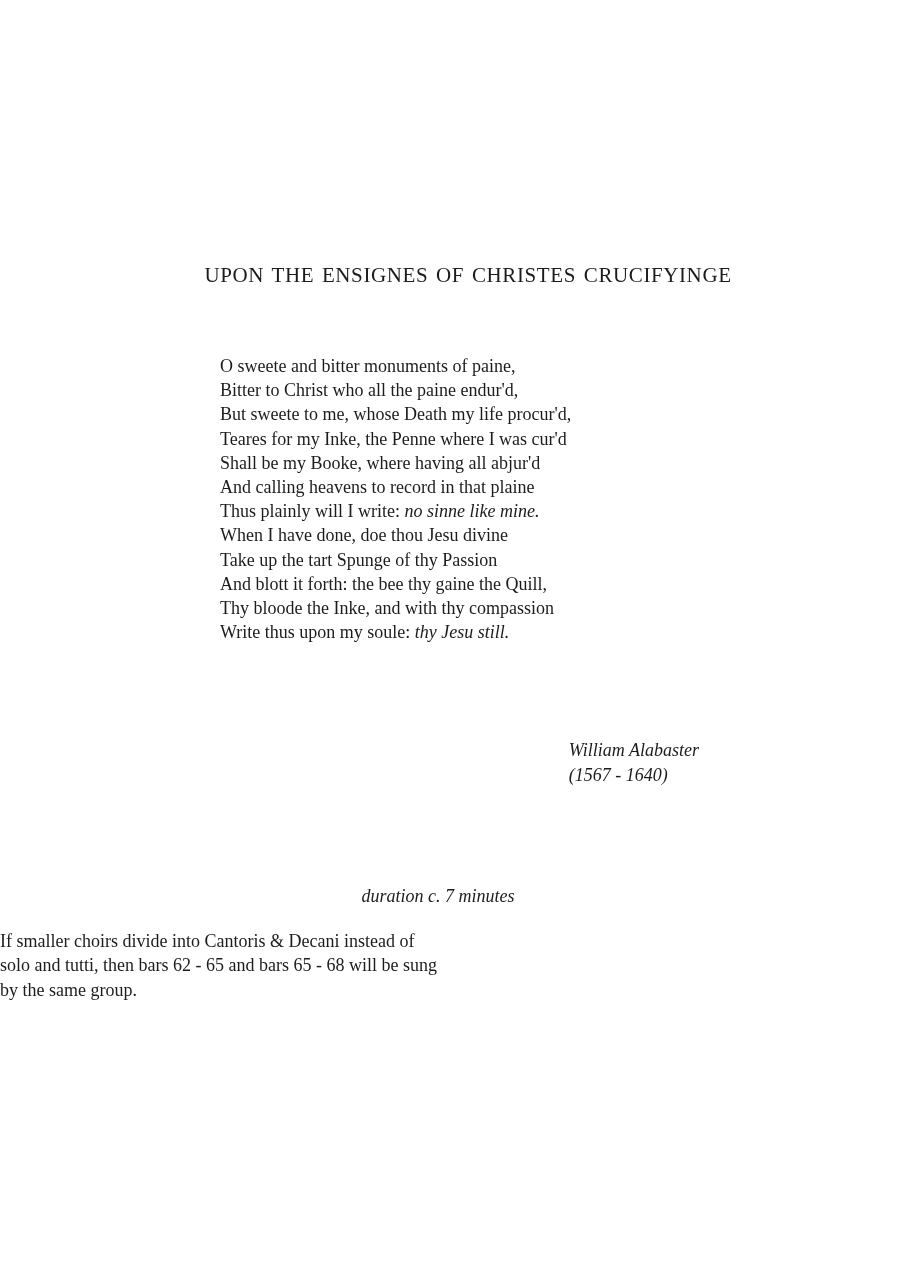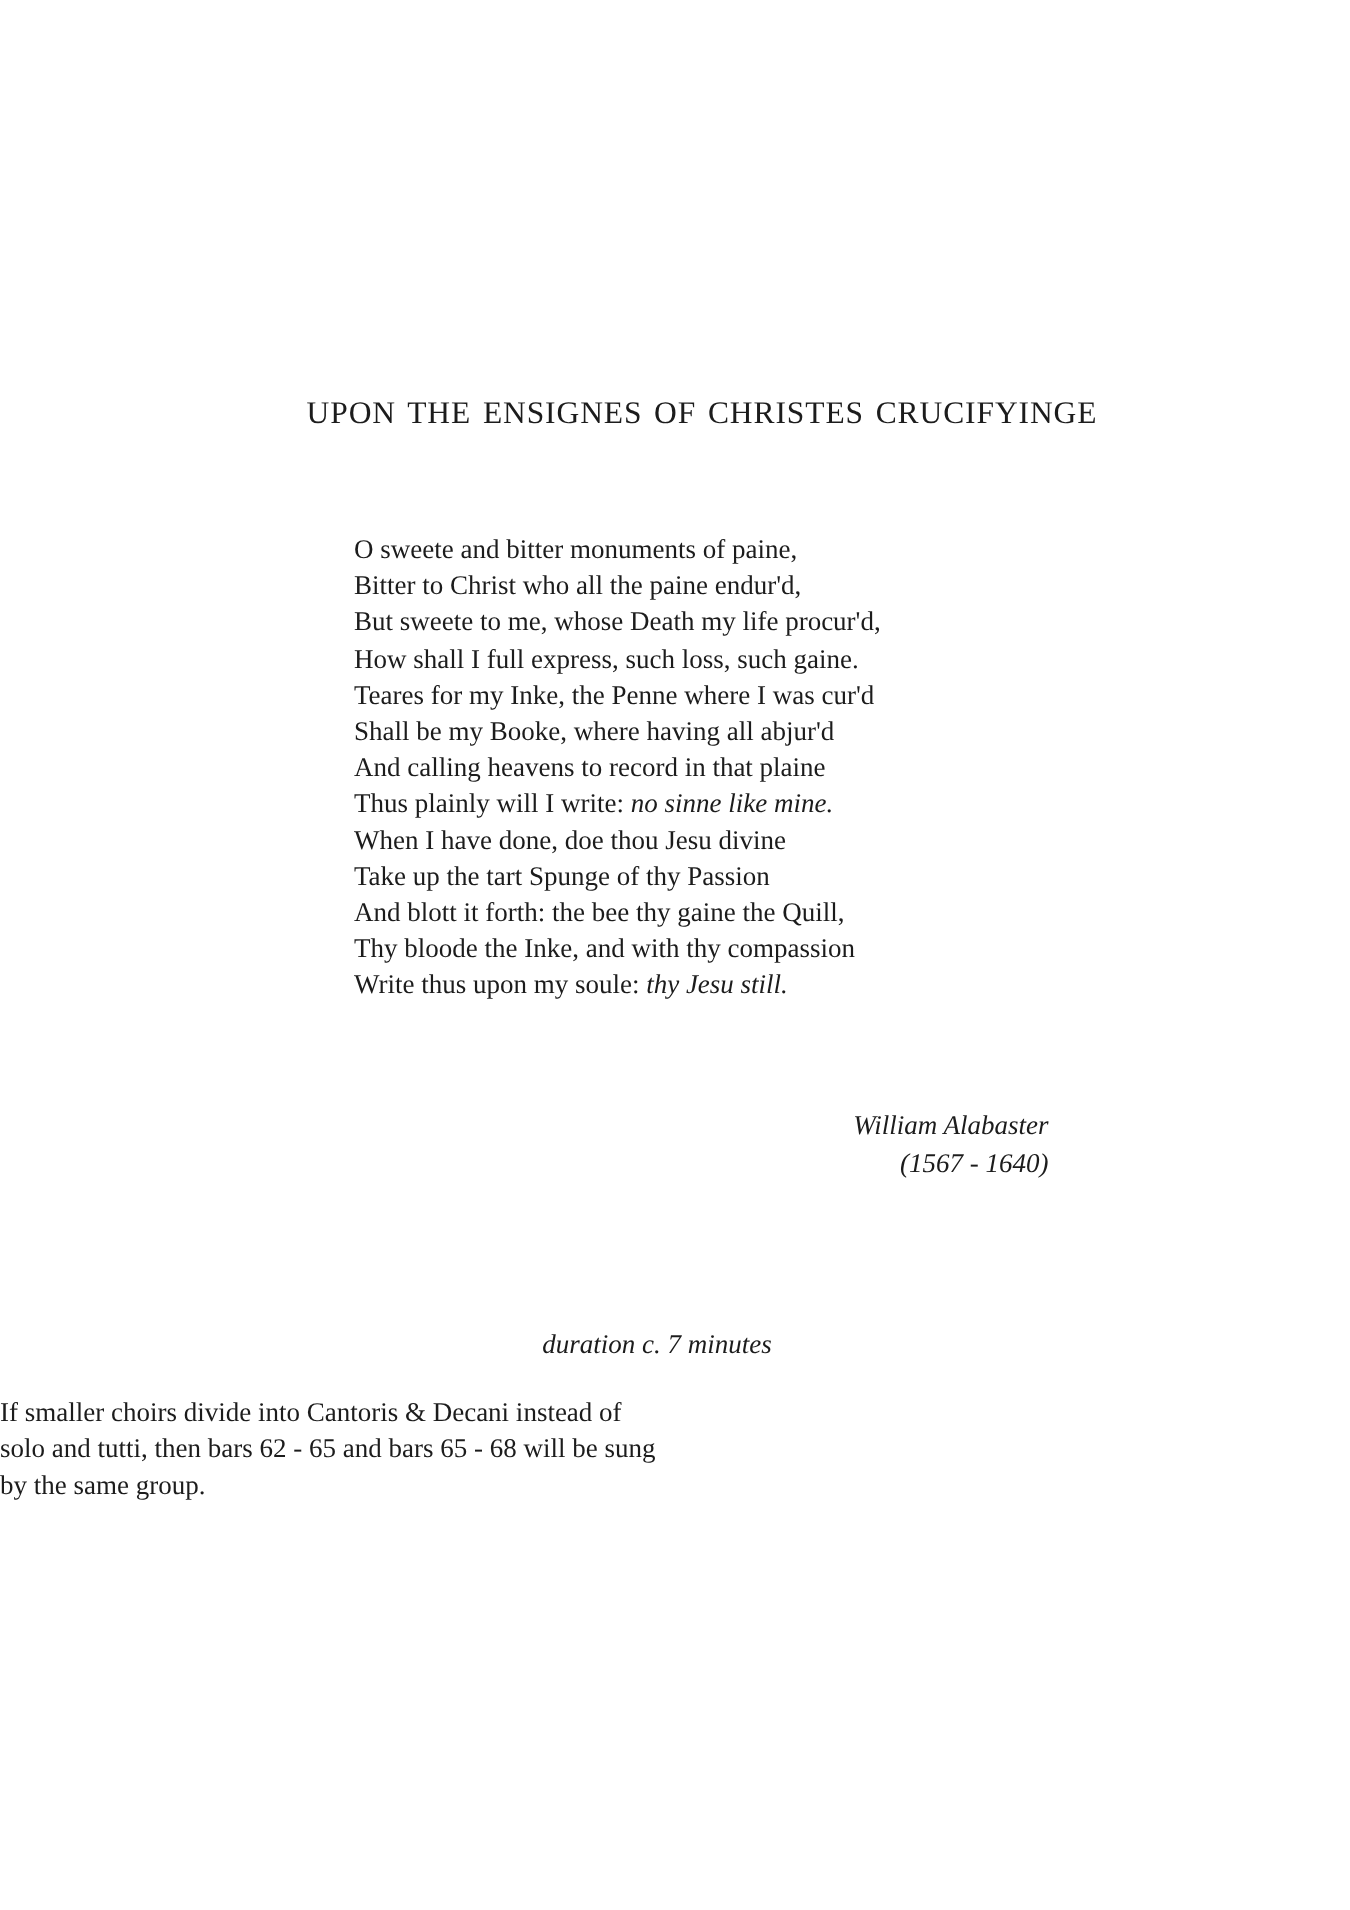--- a/index.html
+++ b/index.html
@@ -25,33 +25,32 @@
     text-align: center;
     transform: translateX(18px);
     font-size: 21px;
     letter-spacing: 0.6px;
     word-spacing: 2px;
     white-space: nowrap;
   }
   .poem {
     position: absolute;
     top: 306px;
-    left: 236px;
+    left: 220px;
     font-size: 18px;
     line-height: 24.2px;
     white-space: nowrap;
   }
   .poem .it {
     font-style: italic;
   }
   .attribution {
     position: absolute;
     top: 690px;
     right: 201px;
-    text-align: right;
     font-style: italic;
     font-size: 18px;
     line-height: 24.6px;
     white-space: nowrap;
   }
   .duration {
     position: absolute;
     top: 838px;
     left: 0;
     width: 100%;
@@ -75,21 +74,20 @@
 <body>
 
 <div class="page" style="color: rgb(28, 28, 28); background: rgb(255, 255, 255);">
 
   <div class="title">UPON THE ENSIGNES OF CHRISTES CRUCIFYINGE</div>
 
   <div class="poem">
     <div><span>O sweete and bitter monuments of paine,</span><span class="it"></span></div>
     <div><span>Bitter to Christ who all the paine endur'd,</span><span class="it"></span></div>
     <div><span>But sweete to me, whose Death my life procur'd,</span><span class="it"></span></div>
-    <div><span>How shall I full express, such loss, such gaine.</span><span class="it"></span></div>
     <div><span>Teares for my Inke, the Penne where I was cur'd</span><span class="it"></span></div>
     <div><span>Shall be my Booke, where having all abjur'd</span><span class="it"></span></div>
     <div><span>And calling heavens to record in that plaine</span><span class="it"></span></div>
     <div><span>Thus plainly will I write: </span><span class="it">no sinne like mine.</span></div>
     <div><span>When I have done, doe thou Jesu divine</span><span class="it"></span></div>
     <div><span>Take up the tart Spunge of thy Passion</span><span class="it"></span></div>
     <div><span>And blott it forth: the bee thy gaine the Quill,</span><span class="it"></span></div>
     <div><span>Thy bloode the Inke, and with thy compassion</span><span class="it"></span></div>
     <div><span>Write thus upon my soule: </span><span class="it">thy Jesu still.</span></div>
   </div>

